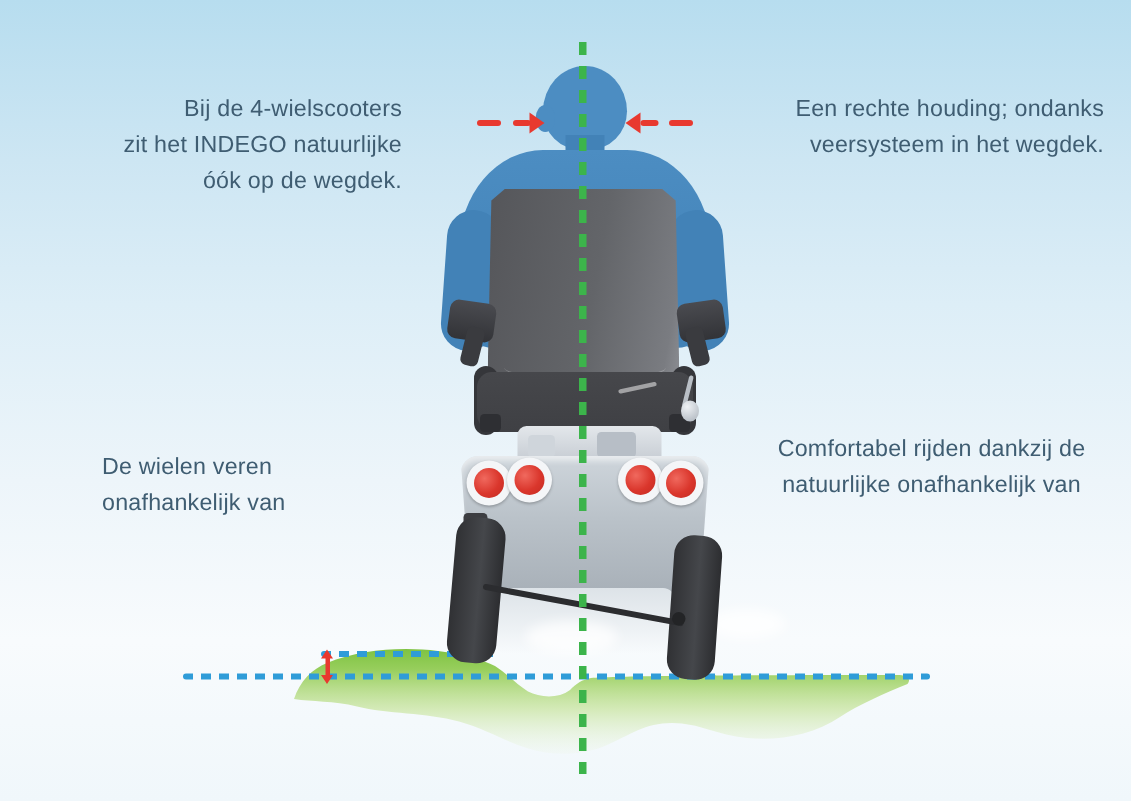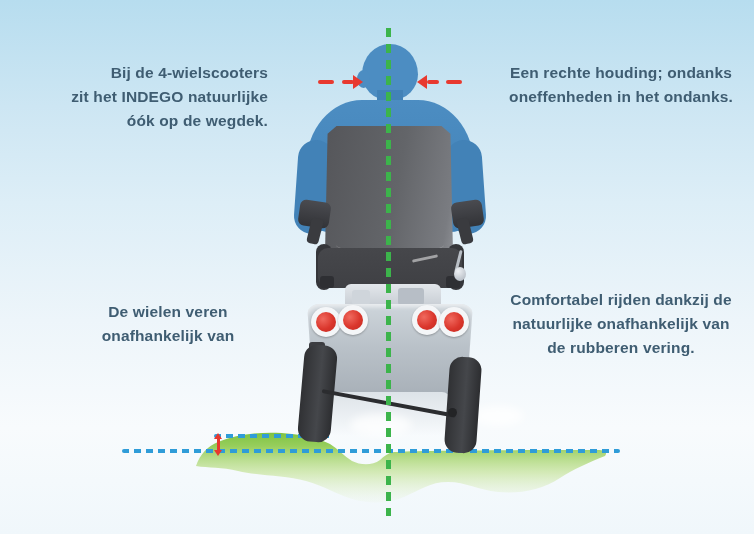--- a/index.html
+++ b/index.html
@@ -1,27 +1,26 @@
 <!DOCTYPE html>
 <html style="--text: #3f5d72; --person-blue: #4c8dc2; --person-blue-dark: #4282b7; --seat-gray: #606266; --seat-gray-dark: #3f4044; --armrest-dark: #3a3b3f; --body-gray: #c3cad2; --wheel-dark: #3a3b3e; --taillight-red: #da362c; --grass-green: #7fc437; --centerline-green: #3cb44b; --groundline-blue: #2f9cd8; --arrow-red: #e8392f; --bg-top: #b7ddef; --bg-bottom: #f0f7fb;"><head>
 <meta charset="utf-8">
 <style>
   html,body{margin:0;padding:0;background:#fff;}
   .stage{
     position:relative;width:754px;height:534px;overflow:hidden;
     font-family:"Liberation Sans",sans-serif;
     background:linear-gradient(180deg,var(--bg-top) 0%,#cde6f3 20%,#ddeef7 38%,#edf5fa 60%,#f8fbfd 80%,var(--bg-bottom) 100%);
-    font-weight:bold;
   }
   .abs{position:absolute;}
   
   .note{position:absolute;color:var(--text);font-size:15.5px;line-height:24px;letter-spacing:.15px;}
   .note.tl{right:486px;top:61px;text-align:right;width:230px;}
-  .note.tr{left:506px;top:61px;text-align:center;width:230px;}
-  .note.bl{right:486px;top:300px;text-align:center;width:200px;}
+  .note.tr{left:506px;top:61px;text-align:right;width:230px;}
+  .note.bl{right:486px;top:300px;text-align:left;width:200px;}
   .note.br{left:506px;top:288px;text-align:center;width:230px;}
   
   .head{left:362px;top:44px;width:56px;height:56px;background:var(--person-blue);
         border-radius:50% 50% 46% 46% / 54% 54% 46% 46%;}
   .ear{left:357px;top:70px;width:13px;height:18px;background:var(--person-blue);border-radius:50%;}
   .neck{left:377px;top:90px;width:26px;height:20px;background:var(--person-blue-dark);}
   .torso{left:306px;top:100px;width:168px;height:132px;
          background:linear-gradient(180deg,var(--person-blue) 0%,var(--person-blue-dark) 85%);
          border-radius:56px 56px 24px 24px / 66px 66px 20px 20px;}
   .arm{width:36px;height:94px;background:var(--person-blue-dark);border-radius:18px;top:140px;}
@@ -101,30 +100,29 @@
 
 <div class="stage">
 
   <div class="note tl">
     <div>Bij de 4-wielscooters</div>
     <div>zit het INDEGO natuurlijke</div>
     <div>óók op de wegdek.</div>
   </div>
   <div class="note tr">
     <div>Een rechte houding; ondanks</div>
-    <div>oneffenheden in het ondanks.</div>
+    <div>veersysteem in het wegdek.</div>
   </div>
   <div class="note bl">
     <div>De wielen veren</div>
     <div>onafhankelijk van</div>
   </div>
   <div class="note br">
     <div>Comfortabel rijden dankzij de</div>
     <div>natuurlijke onafhankelijk van</div>
-    <div>de rubberen vering.</div>
   </div>
 
   <div class="abs head"></div>
   <div class="abs ear"></div>
   <div class="abs neck"></div>
   <div class="abs torso"></div>
   <div class="abs arm l"></div>
   <div class="abs arm r"></div>
 
   <div class="abs seatback"></div>

